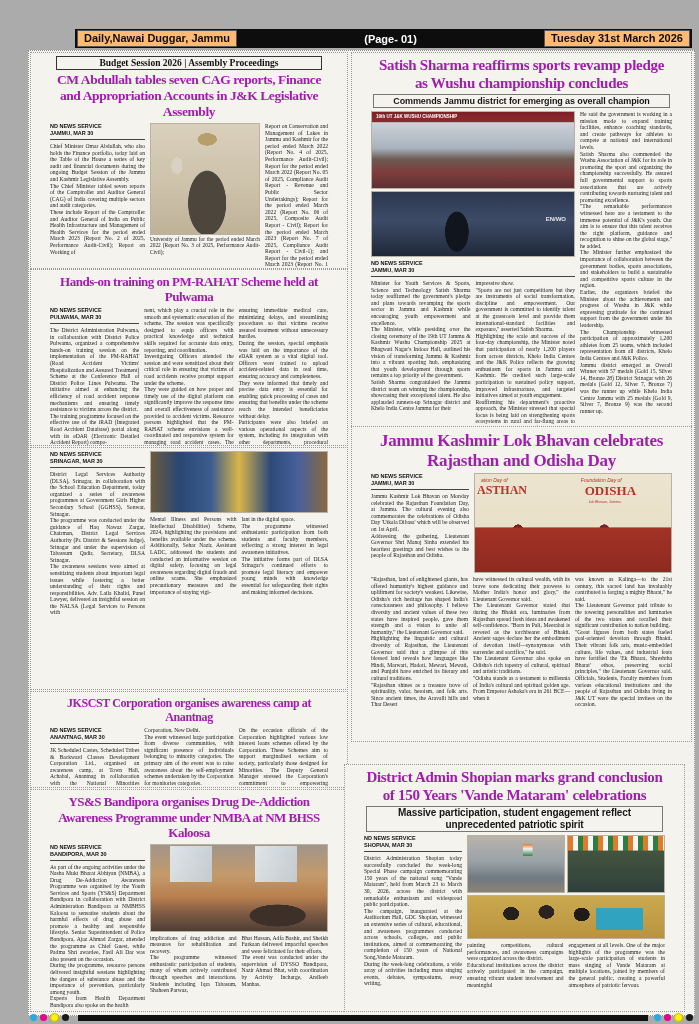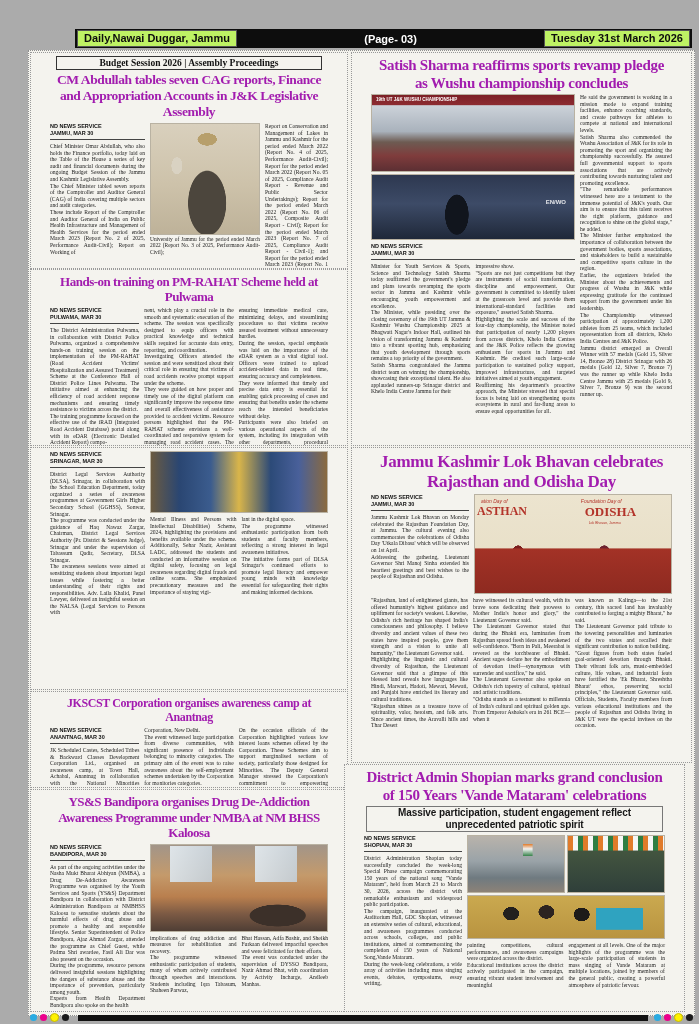--- a/index.html
+++ b/index.html
@@ -2,21 +2,21 @@
 <html><head>
 <meta charset="utf-8">
 <style>
   html,body{margin:0;padding:0;}
   body{width:699px;height:1024px;background:#ababab;position:relative;overflow:hidden;
        font-family:"Liberation Serif",serif;-webkit-font-smoothing:antialiased;}
   .sheet{position:absolute;left:28px;top:50px;width:667px;height:966px;background:#f3f2ec;
          border:1px dotted #8f8f8f;box-sizing:border-box;}
   .topbar{position:absolute;left:75px;top:29px;width:617px;height:19px;background:#0d0d0d;
           display:flex;align-items:center;justify-content:space-between;}
-  .tb-box{background:#bef264;border:1px solid #555;color:#0d0d0d;font:bold 11px/13px "Liberation Sans",sans-serif;
+  .tb-box{background:#fdba74;border:1px solid #555;color:#0d0d0d;font:bold 11px/13px "Liberation Sans",sans-serif;
           padding:1px 6px;margin:0 2px;white-space:nowrap;}
   .tb-center{color:#fff;font:bold 11px "Liberation Sans",sans-serif;}
   .art{position:absolute;border:1px dotted #999;box-sizing:border-box;background:#f4f3ee;
        padding:3px 19px;overflow:hidden;}
   .kicker{border:1px solid #333;text-align:center;font:bold 9.5px/12px "Liberation Serif",serif;
           color:#111;margin:0 6px 2px 6px;}
   .hl{font-family:"Liberation Serif",serif;font-weight:bold;color:#a21caf;text-align:center;}
   .hl-a1{font-size:13.5px;line-height:16px;letter-spacing:-0.4px;margin:2px 0 3px;}
   .hl-a2{font-size:13px;line-height:15px;letter-spacing:-0.5px;margin:1px 0 3px;}
   .hl-a3{font-size:15px;line-height:17.5px;letter-spacing:-0.4px;margin:1px 0 3px;}
@@ -75,21 +75,21 @@
   .dot{width:7px;height:7px;border-radius:50%;margin-right:3px;flex:0 0 auto;}
   .regbar{flex:1;height:6px;background:#111;margin:0 6px;}
 </style>
 </head>
 <body>
 
 <div>
 
   <div class="topbar">
     <span class="tb-box">Daily,Nawai Duggar, Jammu</span>
-    <span class="tb-center">(Page- 03)</span>
+    <span class="tb-center">(Page- 01)</span>
     <span class="tb-box">Tuesday 31st March 2026</span>
   </div>
 
   <div class="sheet"></div>
 
   <div class="art" style="left:30px;top:52px;width:318px;height:217px;">
     <div class="kicker">Budget Session 2026 | Assembly Proceedings</div>
     <div class="hl hl-a1">CM Abdullah tables seven CAG reports, Finance and Appropriation Accounts in J&amp;K Legislative Assembly</div>
     <div class="cols">
       <div style="flex:0 0 95px;">
@@ -197,20 +197,21 @@
               <div class="bt">Bhat Hassan, Adfa Bashir, and Sheikh Furkaan delivered impactful speeches and were felicitated for their efforts.
 The event was conducted under the supervision of DYSSO Bandipora, Nazir Ahmad Bhat, with coordination by Activity Incharge, Andleeb Manhas.</div>
             </div>
         </div>
       </div>
     </div>
   </div>
 
   <div class="art" style="left:351px;top:52px;width:341px;height:394px;">
     <div class="hl hl-b1">Satish Sharma reaffirms sports revamp pledge as Wushu championship concludes</div>
+    <div class="sub">Commends Jammu district for emerging as overall champion</div>
     <div class="cols">
       <div style="flex:0 0 204px;">
         <div class="photo ph-wushu1" style="width:100%;height:78px;">
           <span class="ovl" style="left:4px;top:2px;font-size:4.5px;font-weight:bold;">19th UT J&amp;K WUSHU CHAMPIONSHIP</span>
         </div>
         <div class="photo ph-wushu2" style="width:100%;height:66px;margin-top:2px;">
           <span class="ovl" style="right:8px;top:24px;font-size:6px;font-weight:bold;opacity:.85;">EN/WO</span>
         </div>
         <div class="byline" style="margin-top:3px;">ND NEWS SERVICE
 JAMMU, MAR 30</div>
@@ -233,21 +234,21 @@
 Satish Sharma also commended the Wushu Association of J&amp;K for its role in promoting the sport and organizing the championship successfully. He assured full governmental support to sports associations that are actively contributing towards nurturing talent and promoting excellence.
 "The remarkable performances witnessed here are a testament to the immense potential of J&amp;K's youth. Our aim is to ensure that this talent receives the right platform, guidance and recognition to shine on the global stage," he added.
 The Minister further emphasized the importance of collaboration between the government bodies, sports associations, and stakeholders to build a sustainable and competitive sports culture in the region.
 Earlier, the organizers briefed the Minister about the achievements and progress of Wushu in J&amp;K while expressing gratitude for the continued support from the government under his leadership.
 The Championship witnessed participation of approximately 1,200 athletes from 25 teams, which included representation from all districts, Khelo India Centres and J&amp;K Police.
 Jammu district emerged as Overall Winner with 57 medals (Gold 15, Silver 14, Bronze 28) District Srinagar with 26 medals (Gold 12, Silver 7, Bronze 7) was the runner up while Khelo India Centre Jammu with 25 medals (Gold 9, Silver 7, Bronze 9) was the second runner up.</div>
         </div>
     </div>
   </div>
 
-  <div class="art" style="left:351px;top:447px;width:341px;height:316px;">
+  <div class="art" style="left:351px;top:426px;width:341px;height:316px;">
     <div class="hl hl-b2">Jammu Kashmir Lok Bhavan celebrates Rajasthan and Odisha Day</div>
     <div class="cols" style="margin-bottom:3px;">
       <div style="flex:0 0 98px;">
         <div class="byline">ND NEWS SERVICE
 JAMMU, MAR 30</div>
         <div class="bt">Jammu Kashmir Lok Bhavan on Monday celebrated the Rajasthan Foundation Day, at Jammu. The cultural evening also commemorates the celebrations of Odisha Day 'Utkala Dibasa' which will be observed on 1st April.
 Addressing the gathering, Lieutenant Governor Shri Manoj Sinha extended his heartiest greetings and best wishes to the people of Rajasthan and Odisha.</div>
       </div>
       <div style="flex:1;">
         <div class="photo ph-lokbhavan" style="width:100%;height:100px;">

